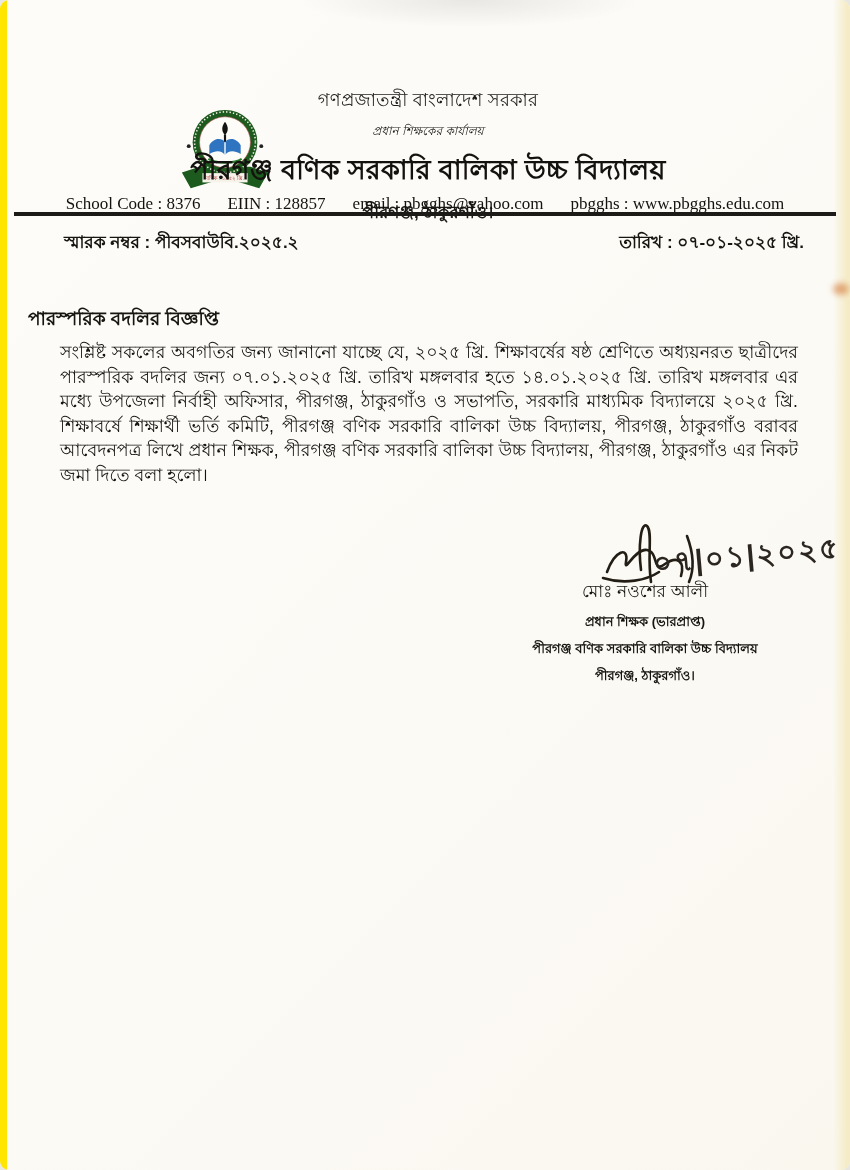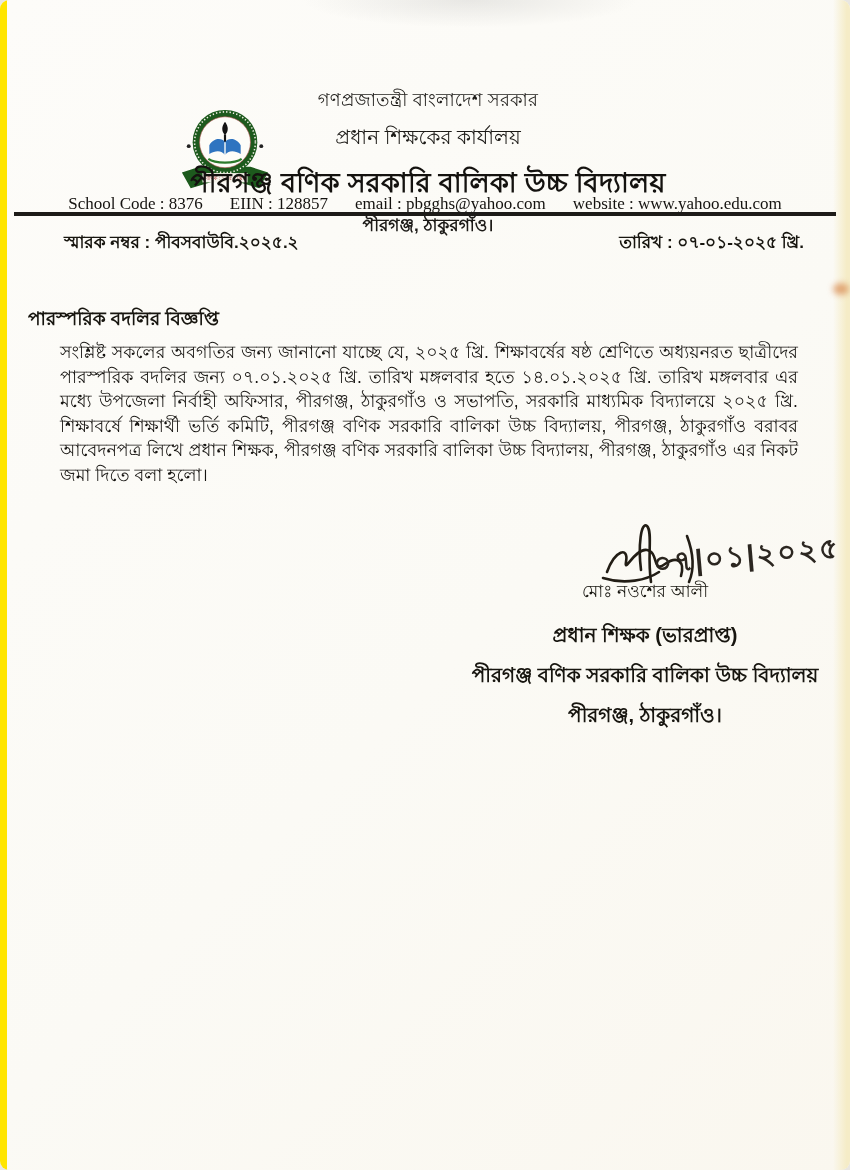--- a/index.html
+++ b/index.html
@@ -18,21 +18,21 @@
   .left-strip { position:absolute; left:0; top:0; width:7px; height:100%; background:#ffe500; }
   .right-band { position:absolute; right:0; top:0; width:17px; height:100%;
                 background:linear-gradient(to right, rgba(246,236,200,0), #f5ecc7 80%); }
   .edge-smudge { position:absolute; right:1px; top:283px; width:16px; height:12px;
                  background:#d98c52; border-radius:50%; filter:blur(3px); opacity:.75; }
   .top-smudge { position:absolute; top:0; left:300px; width:340px; height:28px;
                 background:radial-gradient(ellipse at 50% 0%, rgba(110,110,110,.14), transparent 70%); }
   
   .header { position:absolute; top:86px; left:28px; width:800px; text-align:center; }
   .h-gov    { font-size:18px; font-weight:500; letter-spacing:.2px; }
-  .h-office { font-size:20px; font-weight:500; margin-top:5px; }
+  .h-office { font-size:12px; font-weight:500; margin-top:5px;font-style:italic; }
   .h-school { font-size:27px; font-weight:700; margin-top:7px; letter-spacing:.3px; color:#14120f; }
   .h-loc    { font-size:17px; font-weight:700; margin-top:5px; }
   .logo { position:absolute; left:176px; top:104px; width:98px; height:100px; }
   
   .contact { position:absolute; top:194px; left:0; width:100%;
              display:flex; justify-content:center; gap:27px;
              font-family:Liberation Serif, serif;
              font-size:17px; color:#14120f; white-space:nowrap; }
   .rule { position:absolute; top:212px; left:14px; width:822px; height:3.5px; background:#1d1b18; }
   
@@ -45,21 +45,21 @@
   .notice-body  { position:absolute; top:340px; left:60px; width:738px;
                   font-size:17.5px; line-height:24.5px; font-weight:500;
                   text-align:justify; color:#151310; }
   
   .sig-block { position:absolute; top:532px; right:55px; width:300px; text-align:center; }
   .sig-scribble { position:absolute; left:100px; top:-10px; pointer-events:none; }
   .sig-date { position:absolute; left:158px; top:0; width:200px;
               font-size:29px; font-weight:700; letter-spacing:2px;
               color:#2b2620; transform:rotate(-5deg); white-space:nowrap; text-align:left; }
   .sig-name  { margin-top:46px; font-size:17px; font-weight:400; color:#17150f; }
-  .sig-line  { margin-top:18px; font-size:20px; font-weight:600; line-height:22px; color:#17150f; }
+  .sig-line  { margin-top:5px; font-size:13px; font-weight:600; line-height:22px; color:#17150f; }
   .sig-org   { white-space:nowrap; margin-left:-30px; margin-right:-30px; }
 </style>
 </head>
 <body>
 
 <div class="page">
 
   <div class="left-strip"></div>
   <div class="right-band"></div>
   <div class="edge-smudge"></div>
@@ -86,21 +86,21 @@
     <div class="h-gov">গণপ্রজাতন্ত্রী বাংলাদেশ সরকার</div>
     <div class="h-office">প্রধান শিক্ষকের কার্যালয়</div>
     <div class="h-school">পীরগঞ্জ বণিক সরকারি বালিকা উচ্চ বিদ্যালয়</div>
     <div class="h-loc">পীরগঞ্জ, ঠাকুরগাঁও।</div>
   </div>
 
   <div class="contact">
     <span>School Code : 8376</span>
     <span>EIIN : 128857</span>
     <span>email : pbgghs@yahoo.com</span>
-    <span>website :  www.yahoo.edu.com</span>
+    <span>pbgghs :  www.pbgghs.edu.com</span>
   </div>
 
   <div class="rule"></div>
 
   <div class="memo-row">
     <span>স্মারক নম্বর : পীবসবাউবি.২০২৫.২</span>
     <span>তারিখ : ০৭-০১-২০২৫ খ্রি.</span>
   </div>
 
   <div class="notice-title">পারস্পরিক বদলির বিজ্ঞপ্তি</div>

